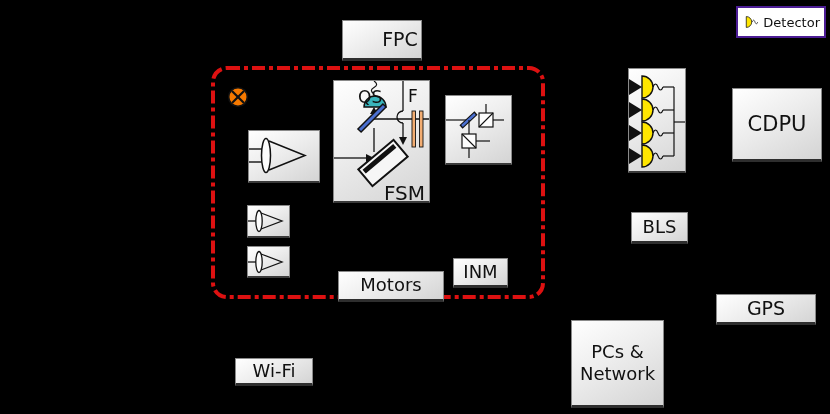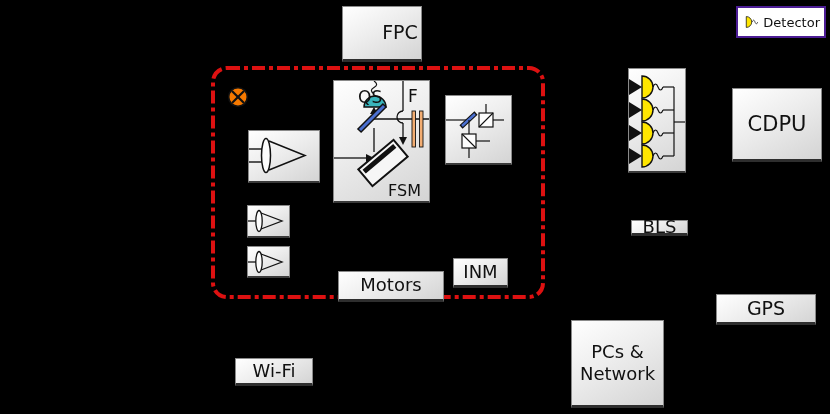--- a/index.html
+++ b/index.html
@@ -19,21 +19,21 @@
 </style>
 </head>
 <body>
 
 <div class="stage">
 
   <svg class="abs" style="left:205px;top:60px;" width="345" height="245" viewBox="0 0 345 245">
     <rect x="8" y="8" width="330" height="229" rx="14" fill="none" stroke="#dd1111" stroke-width="4" stroke-dasharray="13 4 4 4"></rect>
   </svg>
 
-  <div class="box" style="left:342px;top:6px;width:80px;height:56px;font-size:19px;padding-left:36px;">
+  <div class="box" style="left:342px;top:20px;width:80px;height:41px;font-size:19px;padding-left:36px;">
     <span>FPC</span>
   </div>
 
   <div class="legendbox" style="left:736px;top:6px;width:90px;height:32px;">
     <svg width="30" height="24" viewBox="0 0 30 24">
       <path d="M 6 2 A 10 10 0 0 1 6 22 Z" fill="#ffe600" stroke="#111" stroke-width="1.4"></path>
       <path d="M 17 12 c 1.5 -4.5 3.5 -4.5 5 0 c 1.5 4.5 3.5 4.5 5 0" fill="none" stroke="#111" stroke-width="1.3"></path>
     </svg>
     <span>Detector</span>
   </div>
@@ -97,21 +97,21 @@
       <g transform="translate(49,82) rotate(-40)">
         <rect x="-23" y="-11" width="46" height="22" fill="#f6f6f6" stroke="#111" stroke-width="2"></rect>
         <line x1="-20" y1="-5.5" x2="20" y2="-5.5" stroke="#111" stroke-width="5"></line>
       </g>
 
       <rect x="78" y="30" width="3.5" height="36" fill="#f3ad72" stroke="#111" stroke-width="0.9"></rect>
       <rect x="85.5" y="30" width="3.5" height="36" fill="#f3ad72" stroke="#111" stroke-width="0.9"></rect>
     </svg>
     <div class="optlabel" style="left:4px;top:6px;margin-left:20px;">QS</div>
     <div class="optlabel" style="left:74px;top:5px;">F</div>
-    <div class="optlabel" style="left:0;right:0;top:100px;text-align:center;font-size:16px;margin-left:46px;">FSM</div>
+    <div class="optlabel" style="left:0;right:0;top:100px;text-align:center;font-size:20px;margin-left:46px;">FSM</div>
   </div>
 
   <div class="box box--icon" style="left:445px;top:95px;width:67px;height:70px;">
     <svg width="65" height="66" viewBox="0 0 65 66">
       <line x1="0" y1="23" x2="24" y2="23" stroke="#111" stroke-width="1.2"></line>
       <line x1="15" y1="30" x2="30" y2="16" stroke="#111" stroke-width="4.6"></line>
       <line x1="16" y1="29" x2="29" y2="17" stroke="#4a6fd0" stroke-width="2.4"></line>
       <line x1="23" y1="23" x2="23" y2="37" stroke="#111" stroke-width="1.2"></line>
       <rect x="33" y="16" width="14" height="14" fill="#fdfdfd" stroke="#111" stroke-width="1.2"></rect>
       <line x1="33" y1="30" x2="47" y2="16" stroke="#111" stroke-width="1.1"></line>
@@ -157,21 +157,21 @@
 
       <line x1="45" y1="18" x2="45" y2="87" stroke="#111" stroke-width="1.2"></line>
       <line x1="45" y1="53" x2="56" y2="53" stroke="#111" stroke-width="1.2"></line>
     </svg>
   </div>
 
   <div class="box" style="left:732px;top:88px;width:90px;height:74px;font-size:21px;">
     <span>CDPU</span>
   </div>
 
-  <div class="box" style="left:631px;top:220px;width:57px;height:16px;">
+  <div class="box" style="left:631px;top:212px;width:57px;height:32px;">
     <span>BLS</span>
   </div>
 
   <div class="box" style="left:716px;top:294px;width:100px;height:31px;font-size:19px;">
     <span>GPS</span>
   </div>
 
   <div class="box" style="left:571px;top:320px;width:93px;height:88px;flex-direction:column;">
     <div>PCs &amp;</div>
     <div>Network</div>

